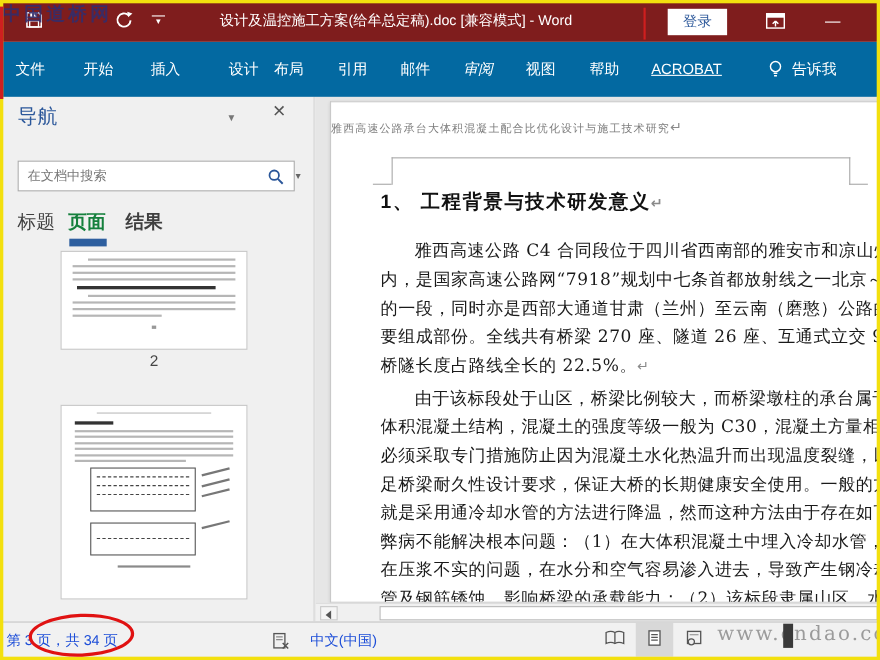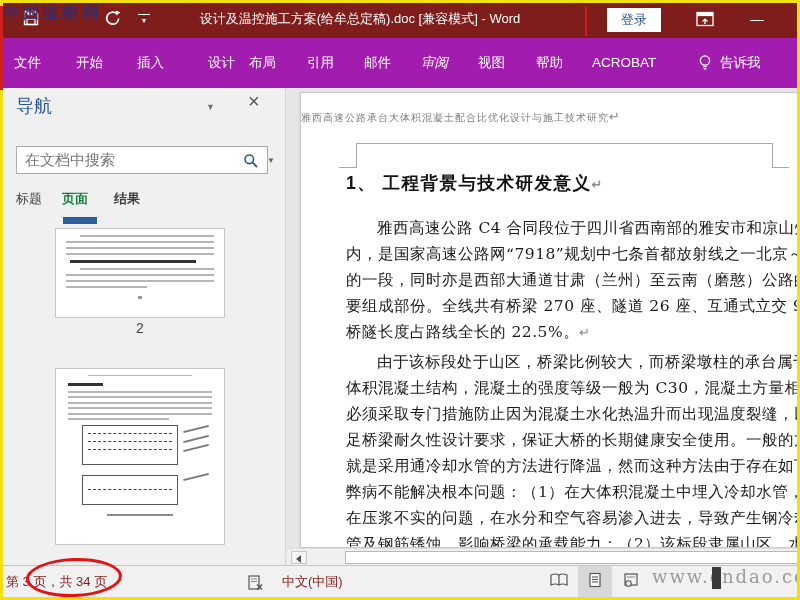--- a/index.html
+++ b/index.html
@@ -10,36 +10,36 @@
   
   .titlebar { position:absolute; left:0; top:0; right:0; height:38px; background:#7f1d1d; color:#fff; z-index:10; }
   .qat-icon { position:absolute; top:9px; }
   .title-text { position:absolute; left:120px; right:200px; top:0; height:38px; line-height:38px; text-align:center; font-size:13px; color:#fff; white-space:nowrap; }
   .signin-btn { position:absolute; left:607px; top:8px; width:54px; height:24px; background:#fff; color:#2a5699; font-size:13px; text-align:center; line-height:24px; cursor:pointer; }
   .ribbon-display-btn { position:absolute; left:695px; top:10px; width:20px; height:18px; }
   .min-btn { position:absolute; left:742px; top:2px; width:30px; height:34px; color:#fff; font-size:14px; text-align:center; line-height:34px; }
   .qat-caret { position:absolute; left:138px; top:14px; width:12px; color:#fff; font-size:7px; text-align:center; border-top:1px solid #fff; padding-top:2px; }
 
   
-  .tabsbar { position:absolute; left:0; top:38px; right:0; height:50px; background:#a21caf; z-index:9;padding-left:43px; }
+  .tabsbar { position:absolute; left:0; top:38px; right:0; height:50px; background:#0369a1; z-index:9;padding-left:43px; }
   .rtab { position:absolute; top:0; height:50px; line-height:50px; color:#fff; font-size:13.5px; white-space:nowrap; cursor:pointer; }
   .tellme-bulb { position:absolute; left:697px; top:16px; }
   .tellme-label { position:absolute; left:720px; top:0; height:50px; line-height:50px; color:#fff; font-size:13.5px; cursor:pointer; }
 
   
   .navpane { position:absolute; left:0; top:88px; width:286px; bottom:35px; background:#f0f0f0; border-right:1px solid #d4d4d4; z-index:5; }
   .nav-title { position:absolute; left:16px; top:6px; font-size:18px; color:#2b579a; }
   .nav-caret { position:absolute; left:206px; top:14px; font-size:9px; color:#777; cursor:pointer; }
   .nav-close { position:absolute; left:248px; top:2px; font-size:20px; color:#555; cursor:pointer; }
   .nav-search { position:absolute; left:16px; top:58px; width:252px; height:28px; background:#fff; border:1px solid #ababab; }
-  .nav-search input { position:absolute; left:8px; top:0; width:190px; height:26px; border:none; outline:none; background:transparent; font-size:15px; color:#444; font-family:Liberation Serif, serif; }
+  .nav-search input { position:absolute; left:8px; top:0; width:190px; height:26px; border:none; outline:none; background:transparent; font-size:12px; color:#444; font-family:Liberation Sans, sans-serif; }
   .nav-search input::placeholder { color:#777; opacity:1; }
   .search-mag { position:absolute; left:226px; top:6px; }
   .search-caret { position:absolute; left:250px; top:9px; font-size:8px; color:#666; cursor:pointer; }
-  .nav-tab { position:absolute; top:102px; font-size:13px; color:#3f3f3f; cursor:pointer; }
+  .nav-tab { position:absolute; top:102px; font-size:17px; color:#3f3f3f; cursor:pointer; }
   .nav-tab.active { color:#15803d; font-weight:bold; }
 
   
   .thumb-strip { position:absolute; left:0; top:122px; right:1px; bottom:0; overflow:hidden; }
   .page1-remnant { position:absolute; left:63px; top:7px; width:34px; height:7px; background:#2e5f9f; }
   .thumb { position:absolute; left:55px; width:170px; background:#fff; border:1px solid #c6c6c6; overflow:hidden; }
   .thumb2 { top:18px; height:90px; padding:6px 10px 0 10px; }
   .thumb3 { top:158px; height:177px; padding:6px 12px 0 12px; }
   .thumb-label { position:absolute; left:55px; width:170px; text-align:center; font-size:14px; color:#444; top:110px; }
   .sk { height:2px; background:#b6b6b6; margin-bottom:4px; }
@@ -71,21 +71,21 @@
   .line.firstline { text-indent:31px; }
   .pilcrow { color:#8a8a8a; font-size:13px; font-family:"DejaVu Sans",sans-serif; }
 
   
   .hscroll { position:absolute; left:0; right:0; bottom:0; height:17px; background:#f0f0f0; border-top:1px solid #dcdcdc; }
   .hscroll-left { position:absolute; left:4px; top:2px; width:16px; height:13px; background:#f5f5f5; border:1px solid #c8c8c8; cursor:pointer; }
   .hscroll-left::after { content:""; position:absolute; left:4px; top:3px; border-right:5px solid #555; border-top:4px solid transparent; border-bottom:4px solid transparent; }
   .hscroll-thumb { position:absolute; left:58px; right:2px; top:2px; height:13px; background:#fff; border:1px solid #b8b8b8; cursor:grab; }
 
   
-  .statusbar { position:absolute; left:0; right:0; bottom:3px; height:32px; background:#f1f1f1; border-top:1px solid #c6c6c6; font-size:13px; color:#7f1d1d; z-index:8; }
+  .statusbar { position:absolute; left:0; right:0; bottom:3px; height:32px; background:#f1f1f1; border-top:1px solid #c6c6c6; font-size:13px; color:#1d4ed8; z-index:8; }
   .sb-item { position:absolute; top:0; height:31px; line-height:31px; white-space:nowrap; cursor:pointer; }
   .sb-pageinfo { left:6px; }
   .sb-words { left:148px; }
   .sb-proof { left:246px; top:6px; height:auto; }
   .sb-lang { left:282px; }
   .view-btn { position:absolute; top:0; width:34px; height:31px; text-align:center; padding-top:6px; cursor:pointer; }
   .view-read { left:542px; }
   .view-print { left:578px; background:#d8d8d8; }
   .view-web { left:614px; }
 
@@ -134,21 +134,21 @@
     <span class="rtab" style="left:14px;">文件</span>
     <span class="rtab" style="left:76px;">开始</span>
     <span class="rtab" style="left:137px;">插入</span>
     <span class="rtab" style="left:194px;margin-left:14px;">设计</span>
     <span class="rtab" style="left:249px;">布局</span>
     <span class="rtab" style="left:307px;">引用</span>
     <span class="rtab" style="left:364px;">邮件</span>
     <span class="rtab" style="left:421px;font-style:italic;">审阅</span>
     <span class="rtab" style="left:478px;">视图</span>
     <span class="rtab" style="left:536px;">帮助</span>
-    <span class="rtab" style="left:592px;">ACROBAT</span>
+    <span class="rtab" style="left:592px;text-decoration:underline;">ACROBAT</span>
     <span class="tellme-bulb">
       <svg width="16" height="18" viewBox="0 0 16 18">
         <circle cx="8" cy="6.5" r="4.6" fill="none" stroke="#fff" stroke-width="1.3"></circle>
         <path d="M6.3 12.6 h3.4 M6.7 14.8 h2.6" stroke="#fff" stroke-width="1.3"></path>
       </svg>
     </span>
     <span class="tellme-label">告诉我</span>
   </div>
 
   <div class="navpane">

